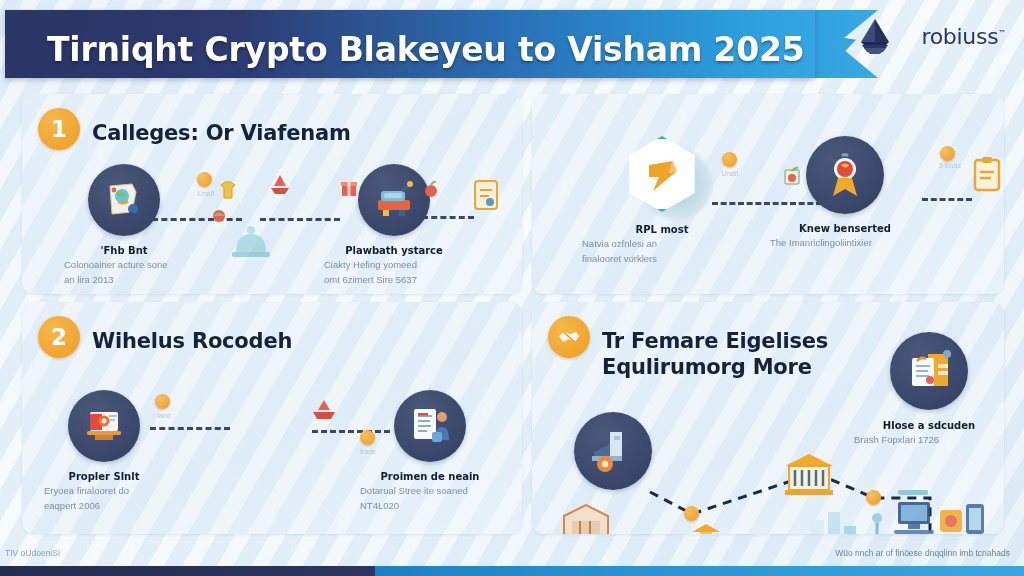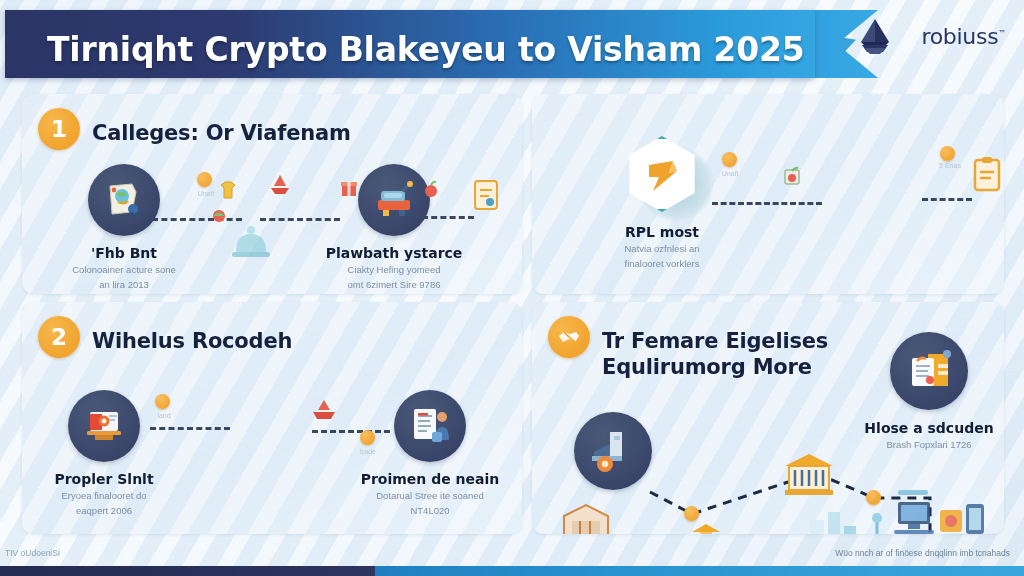--- a/index.html
+++ b/index.html
@@ -116,26 +116,26 @@
   }
   .node-hex-shadow{
     position:absolute; left:14px; top:10px;
     width:76px; height:76px; border-radius:50%;
     background:radial-gradient(circle,#a9ccd9 0%,#cfe3ec 60%,rgba(220,236,243,0) 72%);
     z-index:-1;
   }
   .thumb{ position:absolute; inset:14px; }
 
   .node-label{
-    font-size:14px; font-weight:bold; color:#121c33;
+    font-size:10px; font-weight:bold; color:#121c33;
     font-family:"DejaVu Sans", sans-serif;
     text-align:center; white-space:nowrap; margin-top:9px;
   }
   .node-sub{
-    font-size:9.5px; color:#7d8ea3; text-align:center;
+    font-size:9.5px; color:#7d8ea3; text-align:left;
     line-height:1.4; margin-top:2px;
     filter:blur(.25px);
   }
 
   
   .dash{
     position:absolute; height:0;
     border-top:3px dashed #1d2a44; opacity:.85;
   }
 
@@ -263,21 +263,21 @@
               <rect x="9" y="13" width="24" height="10" rx="3" fill="#7fbcd8"></rect>
               <rect x="12" y="15" width="18" height="5" rx="2" fill="#aed6e8"></rect>
               <path d="M30 13 L38 6" stroke="#456089" stroke-width="3"></path>
               <circle cx="38" cy="6" r="3" fill="#f0bb4b"></circle>
               <rect x="11" y="32" width="6" height="6" fill="#f0bb4b"></rect>
               <rect x="27" y="32" width="6" height="6" fill="#456089"></rect>
             </svg>
           </div>
           <div class="node-label">Plawbath ystarce</div>
           <div class="node-sub">Ciakty Hefing yomeed</div>
-          <div class="node-sub">omt 6zimert Sire 9786</div>
+          <div class="node-sub">omt 6zimert Sire 5637</div>
         </div>
 
         <div class="mini" style="left:398px; top:84px;">
           <svg width="22" height="22" viewBox="0 0 22 22">
               <circle cx="11" cy="13" r="6" fill="#e8604f"></circle>
               <path d="M11 7 q2 -4 5 -3" stroke="#7fc46b" stroke-width="2" fill="none"></path>
             </svg>
         </div>
         <div class="mini" style="left:448px; top:84px;">
           <svg width="34" height="36" viewBox="0 0 34 36">
@@ -312,20 +312,33 @@
         <div class="mini-dot" style="left:190px; top:58px;"></div>
         <div class="mini-txt" style="left:174px; top:76px; width:48px;">Unafl</div>
         <div class="mini" style="left:248px; top:68px;">
           <svg width="24" height="26" viewBox="0 0 24 26">
               <rect x="5" y="8" width="14" height="14" rx="2" fill="#e9efe6" stroke="#9dbb92" stroke-width="1.5"></rect>
               <circle cx="12" cy="16" r="4" fill="#e8604f"></circle>
               <path d="M12 9 q3 -4 6 -3" stroke="#6fbd5e" stroke-width="2" fill="none"></path>
             </svg>
         </div>
 
+        <div style="position:absolute; left:238px; top:42px; width:150px;">
+          <div class="node-circle big" style="margin:0 auto;">
+            <svg class="thumb" viewBox="0 0 50 50">
+              <circle cx="25" cy="19" r="11" fill="#f6f4ef"></circle>
+              <circle cx="25" cy="19" r="8" fill="#e04a3a"></circle>
+              <path d="M21 15 q4 -3 8 0 q-3 5 -8 0" fill="#f0bb4b"></path>
+              <path d="M18 28 L13 46 L25 39 L37 46 L32 28 Z" fill="#f0a92b"></path>
+              <path d="M22 6 q3 -3 6 0" stroke="#6fa8d8" stroke-width="3" fill="none"></path>
+            </svg>
+          </div>
+          <div class="node-label">Knew benserted</div>
+          <div class="node-sub">The Imanriclingoliintixier</div>
+        </div>
 
         <div class="mini-dot" style="left:408px; top:52px;"></div>
         <div class="mini-txt" style="left:396px; top:68px; width:44px;">5 Enas</div>
         <div class="mini" style="left:440px; top:62px;">
           <svg width="30" height="38" viewBox="0 0 30 38">
               <rect x="3" y="4" width="24" height="30" rx="3" fill="#fdf1dc" stroke="#e8a637" stroke-width="2.5"></rect>
               <rect x="10" y="1" width="10" height="6" rx="2" fill="#e8a637"></rect>
               <path d="M8 16 h14 M8 22 h11" stroke="#e8a637" stroke-width="2.5"></path>
             </svg>
         </div>

